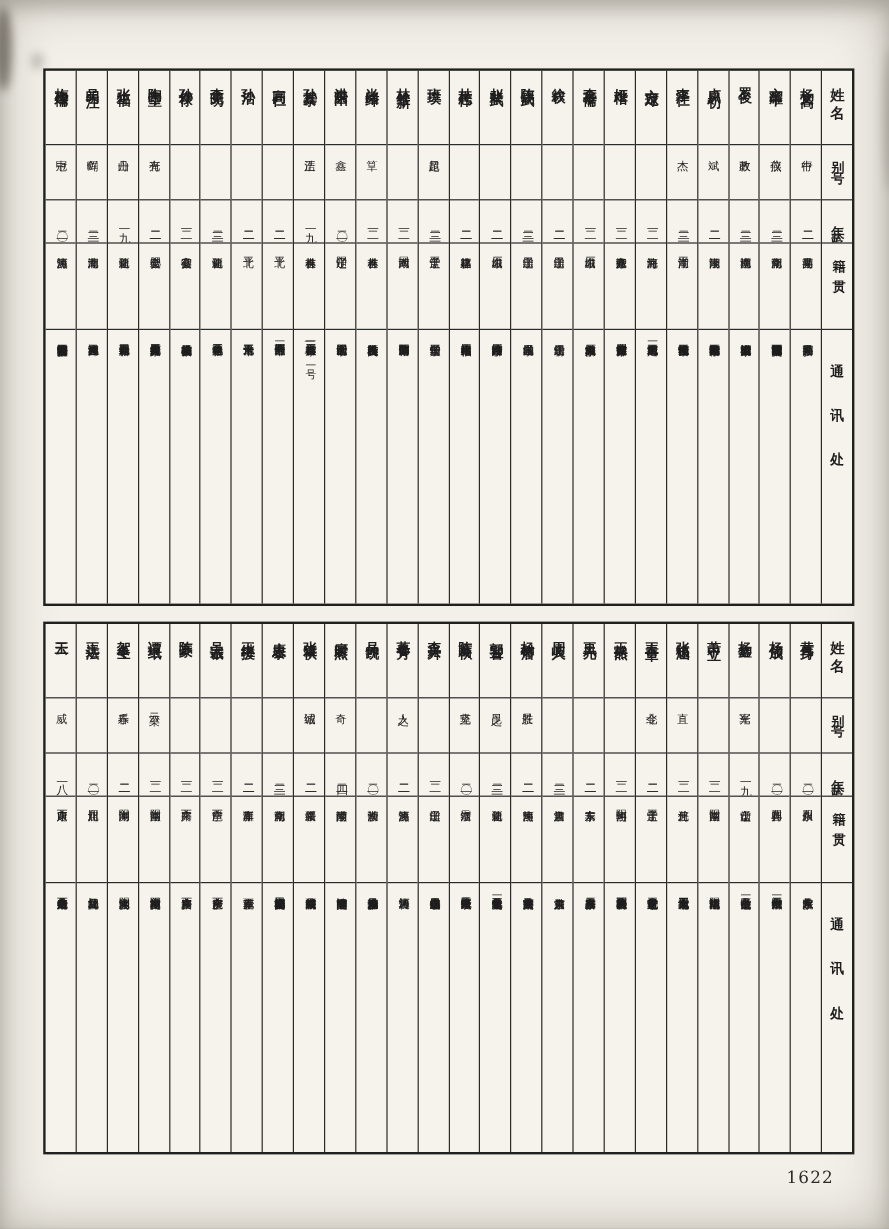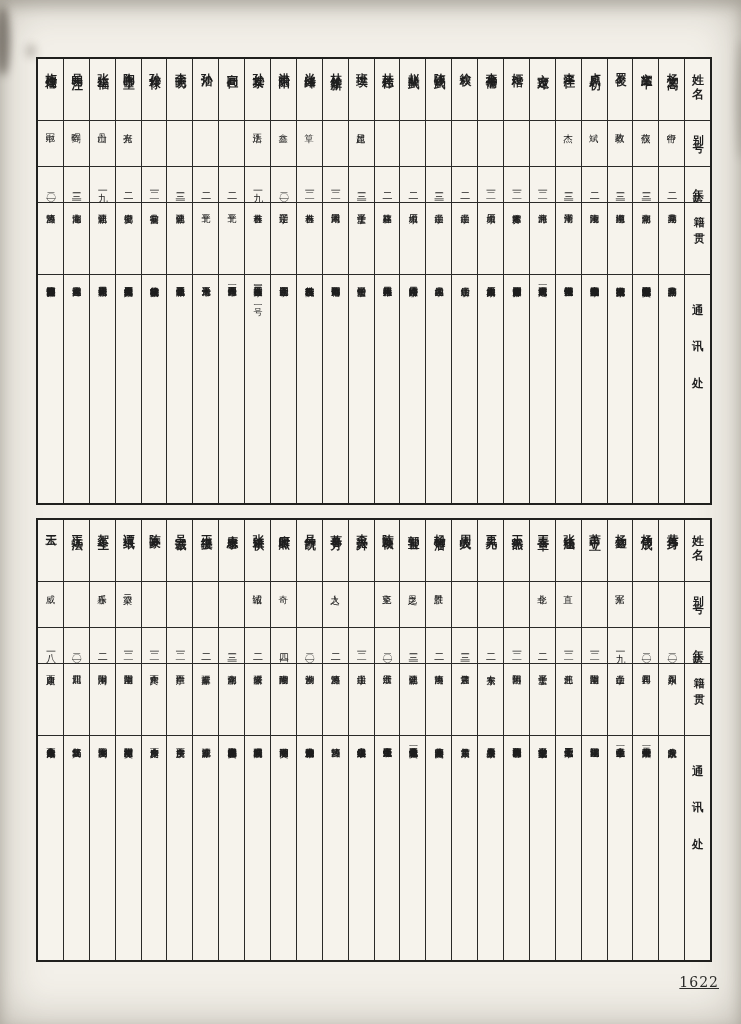--- a/index.html
+++ b/index.html
@@ -34,22 +34,22 @@
   .cell.addr{align-items:flex-start;padding-top:5px;}
   .cell.addr .v{font-size:9px;line-height:1.22;}
 
   .hdr .cell .v{font-weight:700;}
   .hdr .name .v{font-size:12px;letter-spacing:1.1em;}
   .hdr .alias .v{font-size:11px;letter-spacing:.8em;font-weight:700;}
   .hdr .age .v{font-size:11px;letter-spacing:.5em;}
   .hdr .native .v{font-size:11px;letter-spacing:1.6em;}
   .hdr .addr .v{font-size:11.5px;letter-spacing:3.2em;padding-top:14px;}
 
-  .page-number{position:absolute;right:22px;bottom:34px;font-size:14px;
-    letter-spacing:1px;color:#2a2a28;font-family:"DejaVu Serif","Liberation Serif",serif;text-decoration:underline;}
+  .page-number{position:absolute;right:46px;bottom:34px;font-size:14px;
+    letter-spacing:1px;color:#2a2a28;font-family:"DejaVu Serif","Liberation Serif",serif;}
 </style>
 </head>
 <body>
 
 <div class="sheet">
   <div class="smudge sm1"></div>
   <div class="smudge sm2"></div>
   <div class="smudge sm3"></div>
 
   <section class="dtable" id="t0">

